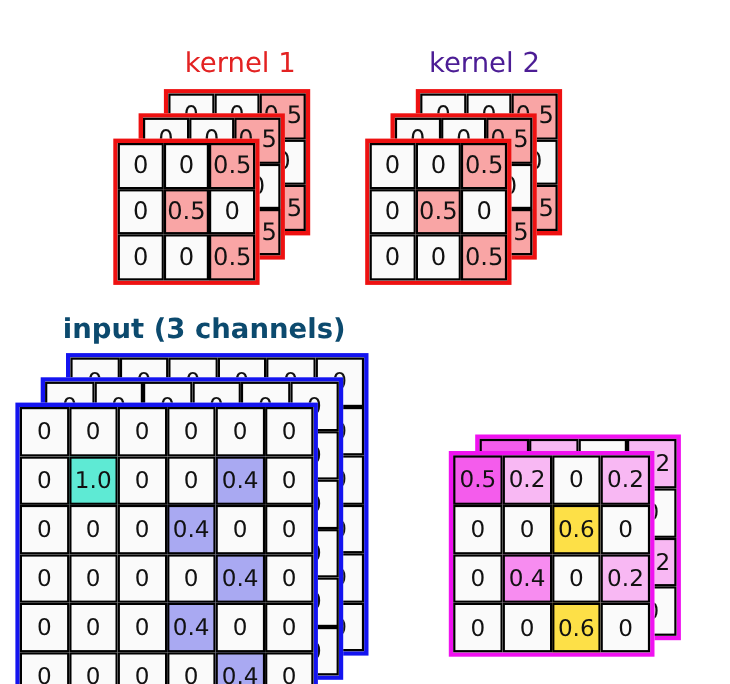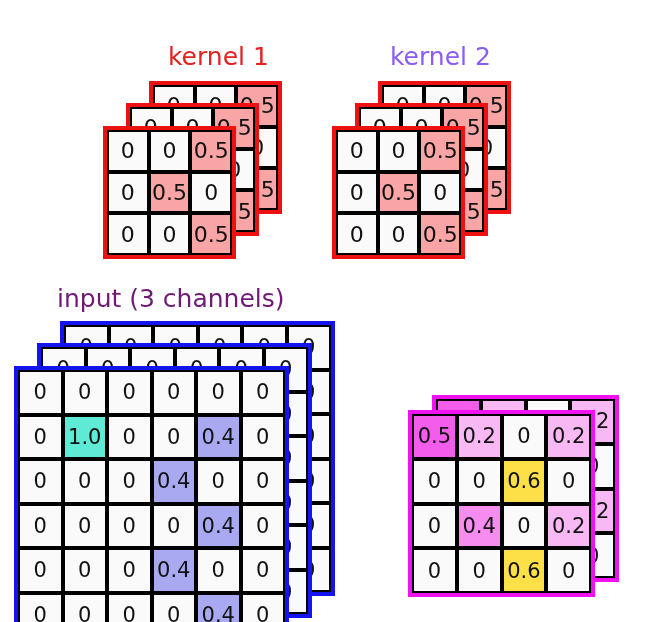--- a/index.html
+++ b/index.html
@@ -14,22 +14,22 @@
 
   
   .title{
     position:absolute;
     font-size:25px;
     line-height:28px;
     white-space:nowrap;
     font-weight:400;
   }
   #title-kernel-1{left:168px;top:10px;color:#e32222;}
-  #title-kernel-2{left:390px;top:10px;color:#8b5cf6;}
-  #title-input   {left:57px; top:252px;color:#701a75;}
+  #title-kernel-2{left:390px;top:10px;color:#4c1d95;}
+  #title-input   {left:57px; top:252px;color:#0c4a6e;font-weight:bold;}
   #title-output  {left:349px;top:310px;color:#ee22ee;}
 
   
   .stack{position:absolute;}
   .layer{
     position:absolute;
     background:#ffffff;
     box-sizing:border-box;
     display:grid;
   }

